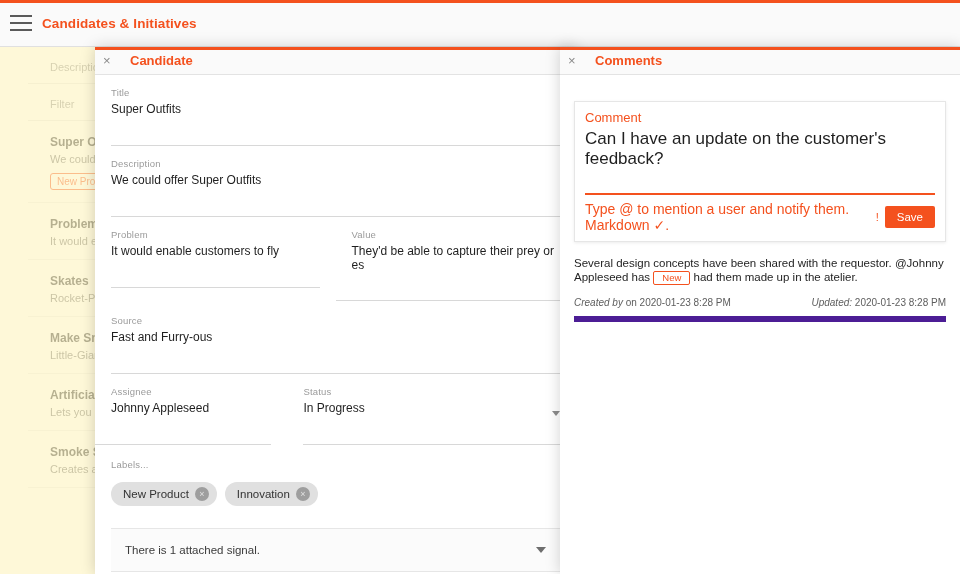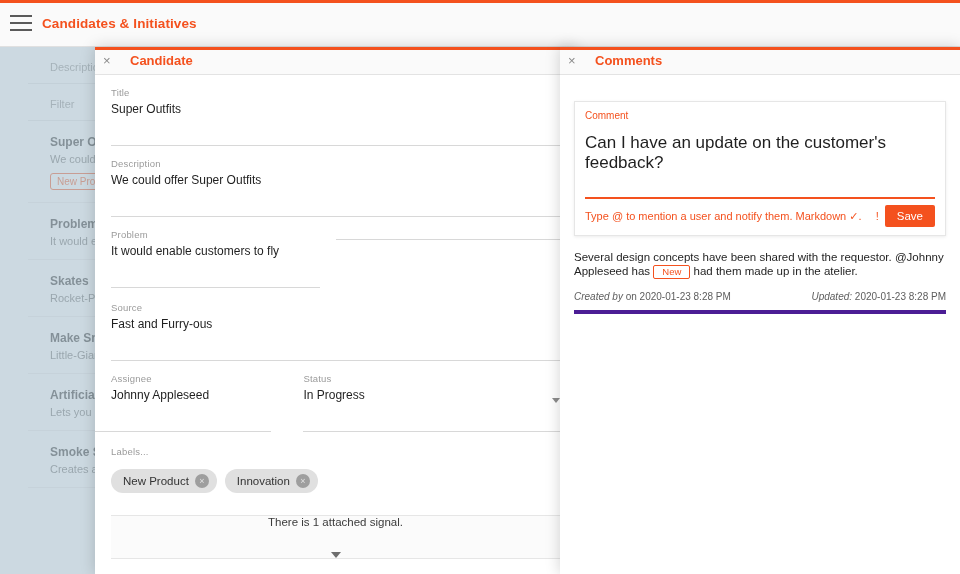--- a/index.html
+++ b/index.html
@@ -6,21 +6,21 @@
   html, body {
     margin: 0; padding: 0;
     width: 960px; height: 574px;
     overflow: hidden;
     font-family: "Liberation Sans", sans-serif;
     background: #ffffff;
   }
   #app {
     position: relative;
     width: 960px; height: 574px;
-    background: #0c4a6e;
+    background: #fde047;
     overflow: hidden;
   }
 
   
   .topbar {
     position: absolute;
     top: 0; left: 0;
     width: 960px; height: 47px;
     background: #fafafa;
     border-bottom: 1px solid #e0e0e0;
@@ -230,61 +230,60 @@
     height: 44px;
     border-top: 1px solid #e6e6e6;
     border-bottom: 1px solid #e6e6e6;
     background: #fbfbfb;
     display: flex;
     align-items: center;
     justify-content: space-between;
     padding: 0 14px 0 14px;
     font-size: 11.5px;
     color: #3b3b3b;
-    flex-direction: column;
   }
   .chev-down {
     width: 0; height: 0;
     border-left: 5px solid transparent;
     border-right: 5px solid transparent;
     border-top: 6px solid #6e6e6e;
   }
 
   
   .comment-box {
     margin: 26px 14px 0 14px;
     border: 1px solid #e6e6e6;
     background: #fff;
     box-shadow: 0 1px 3px rgba(0,0,0,0.08);
     padding: 8px 10px 0 10px;
     position: relative;
   }
   .comment-label {
-    font-size: 10px;
-    color: #f4511e;
-    margin-bottom: 12px;
+    font-size: 13px;
+    color: #f4511e;
+    margin-bottom: 4px;
   }
   .comment-text {
     font-size: 17px;
     color: #1f1f1f;
     min-height: 34px;
     padding-bottom: 24px;
   }
   .comment-rule {
     border-bottom: 2px solid #f4511e;
     margin: 0 0 0 0;
   }
   .comment-hint-row {
     display: flex;
     align-items: center;
     justify-content: space-between;
     padding: 6px 0 8px 0;
   }
   .comment-hint {
-    font-size: 11px;
+    font-size: 14px;
     color: #f4511e;
   }
   .save-btn {
     background: #f4511e;
     color: #fff;
     border: none;
     font-size: 11.5px;
     padding: 5px 12px;
     border-radius: 2px;
     cursor: pointer;
@@ -311,21 +310,21 @@
     padding: 0 8px;
     vertical-align: middle;
   }
   .meta-row {
     margin: 12px 14px 0 14px;
     display: flex;
     justify-content: space-between;
     font-size: 10px;
     color: #5d5d5d;
     padding-bottom: 8px;
-    border-bottom: 4px solid #4c1d95;
+    border-bottom: 6px solid #4c1d95;
   }
   .meta-row i { font-style: italic; }
 </style>
 </head>
 <body>
 
 <div id="app">
 
   <div class="topbar">
     <div class="hamburger">
@@ -395,20 +394,24 @@
 
         <div class="row2">
           <div style="width:50%;">
             <div class="field">
               <div class="label">Problem</div>
               <div class="value">It would enable customers to fly</div>
             </div>
             <div class="underline-short" style="margin-left:16px;"></div>
           </div>
           <div style="width:50%;">
+            <div class="field">
+              <div class="label">Value</div>
+              <div class="value">They'd be able to capture their prey or es</div>
+            </div>
             <div class="underline-short" style="margin-left:0;"></div>
           </div>
         </div>
 
         <div class="field field-wide" style="padding-top:14px;">
           <div class="label">Source</div>
           <div class="value">Fast and Furry-ous</div>
         </div>
         <div class="underline"></div>
 

